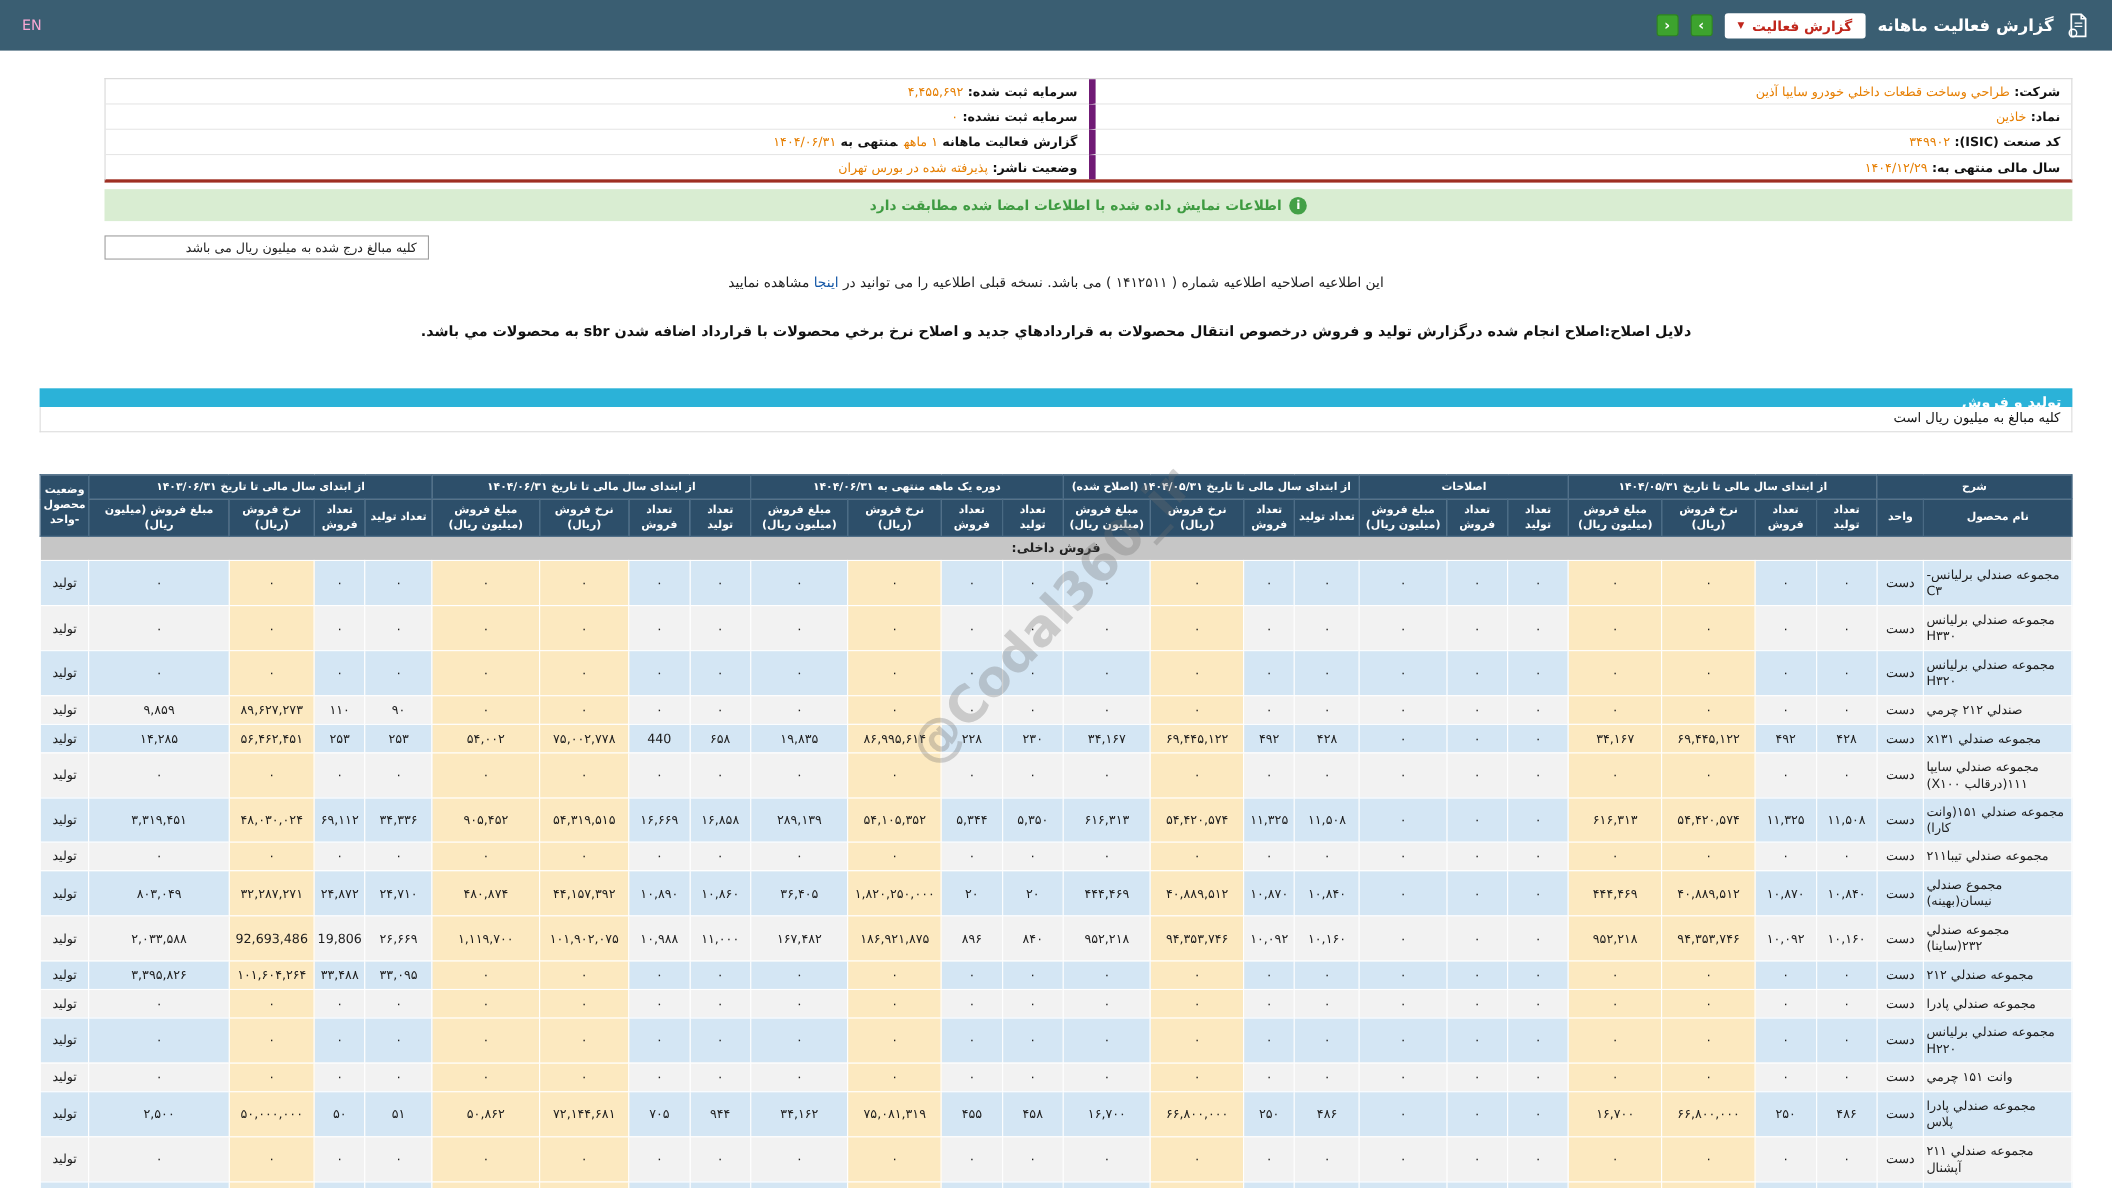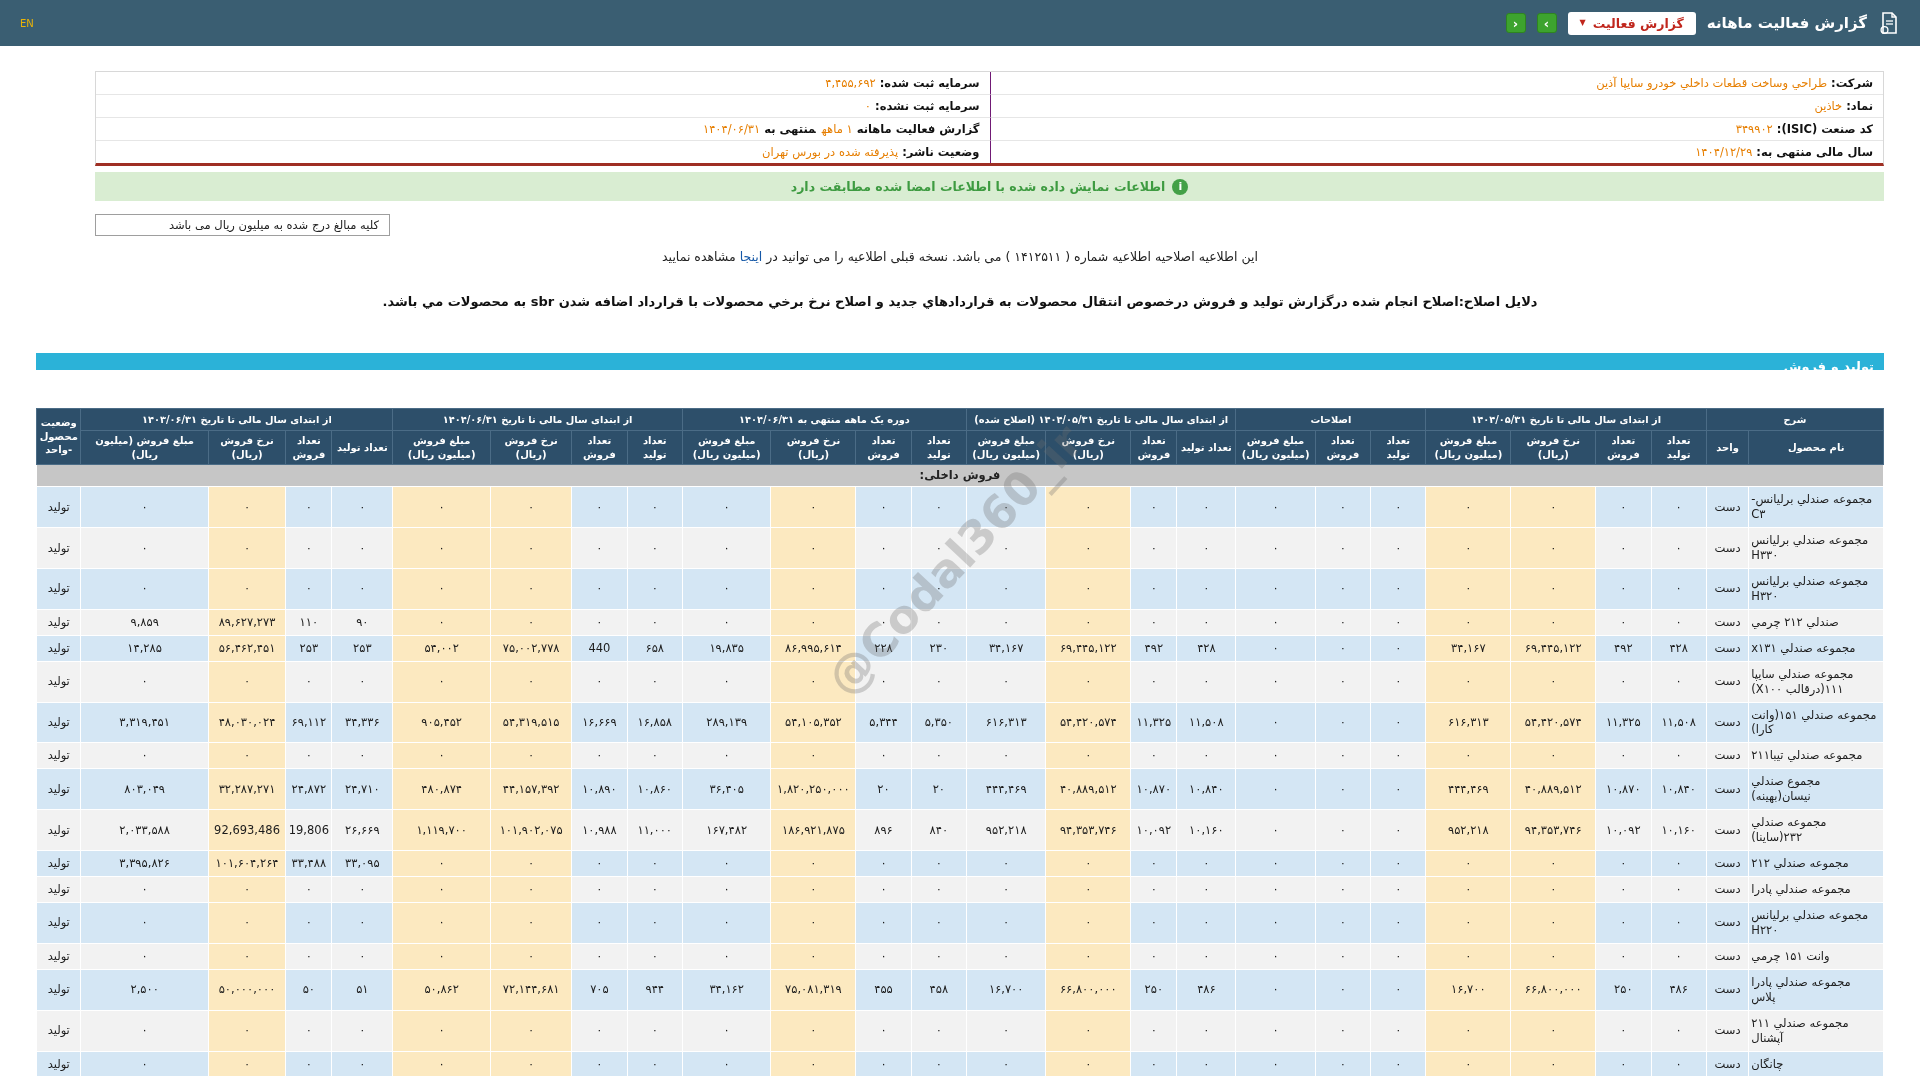--- a/index.html
+++ b/index.html
@@ -21,31 +21,31 @@
     background:#fff; color:#c0261c; border:none; border-radius:3px;
     padding:4px 12px; font-size:12.5px; font-weight:bold; cursor:pointer;
     display:inline-flex; align-items:center; gap:7px; font-family:inherit;
   }
   .report-btn .caret { font-size:8px; line-height:1; color:#c0261c; }
   .nav-btn {
     width:20px; height:20px; background:#3da32e; border:1px solid #2e8420;
     border-radius:3px; color:#fff; font-weight:bold; font-size:13px;
     line-height:17px; text-align:center; padding:0; cursor:pointer; font-family:inherit;
   }
-  .en-link { color:#eab308; font-size:10px; text-decoration:none; cursor:pointer; }
+  .en-link { color:#f9a8d4; font-size:13px; text-decoration:none; cursor:pointer; }
 
   
   .narrow { margin:0 36px 0 95px; }
   .wide   { margin:0 36px; }
   .info-table {
     margin-top:25px; border:1px solid #d8d8d8; border-bottom:3px solid #9f2f23;
     display:grid; grid-template-columns:1fr 1fr; background:#fff;
   }
   .info-cell { padding:3px 10px; font-size:11.5px; line-height:16px; border-bottom:1px solid #e6e6e6; white-space:nowrap; overflow:hidden; }
-  .info-cell.r { border-left:1px solid #701a75; }
+  .info-cell.r { border-left:6px solid #701a75; }
   .info-cell:nth-last-child(-n+2) { border-bottom:none; }
   .info-cell .lbl { font-weight:bold; color:#111; margin-left:4px; }
   .info-cell .val { color:#e67e00; margin-left:6px; }
 
   
   .banner {
     margin-top:6px; background:#d9edd2; height:29px; display:flex;
     align-items:center; justify-content:center; gap:7px;
   }
   .banner-text { color:#3e9b41; font-size:12.5px; font-weight:bold; }
@@ -167,20 +167,21 @@
   </div>
 
   <div class="amend-line1">
     <span>این اطلاعیه اصلاحیه اطلاعیه شماره ( ۱۴۱۲۵۱۱ ) می باشد. نسخه قبلی اطلاعیه را می توانید در </span><a>اینجا</a><span> مشاهده نمایید</span>
   </div>
   <div class="amend-line2">دلایل اصلاح:اصلاح انجام شده درگزارش تولید و فروش درخصوص انتقال محصولات به قراردادهاي جدید و اصلاح نرخ برخي محصولات با قرارداد اضافه شدن sbr به محصولات مي باشد.</div>
 
   <div class="wide">
 
     <div class="cyan-bar">تولید و فروش</div>
+    <div class="note-row">کلیه مبالغ به میلیون ریال است</div>
 
     <div class="table-wrap">
       <table class="main-table">
           <colgroup>
             <col style="width: 7.3%;">
             <col style="width: 2.3%;">
             <col style="width: 3%;">
             <col style="width: 3%;">
             <col style="width: 4.6%;">
             <col style="width: 4.6%;">

